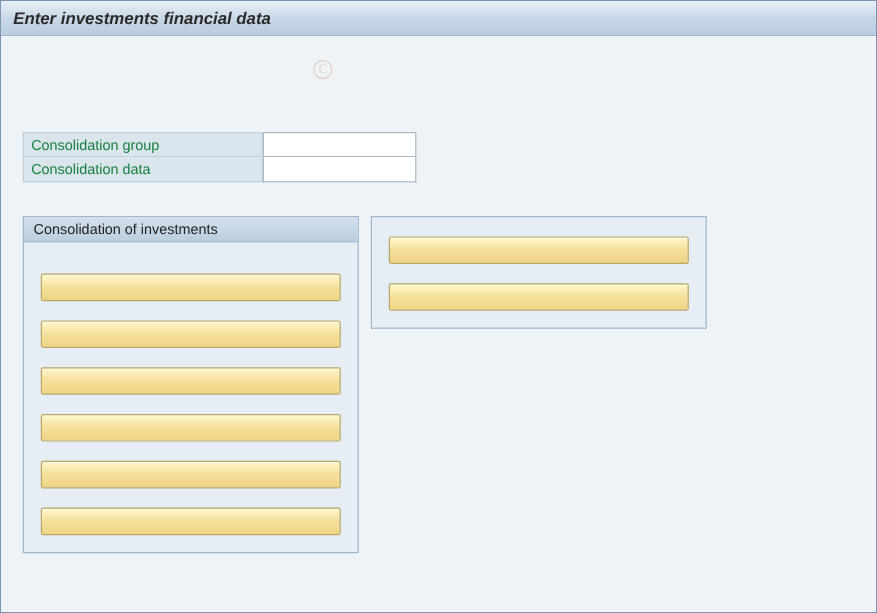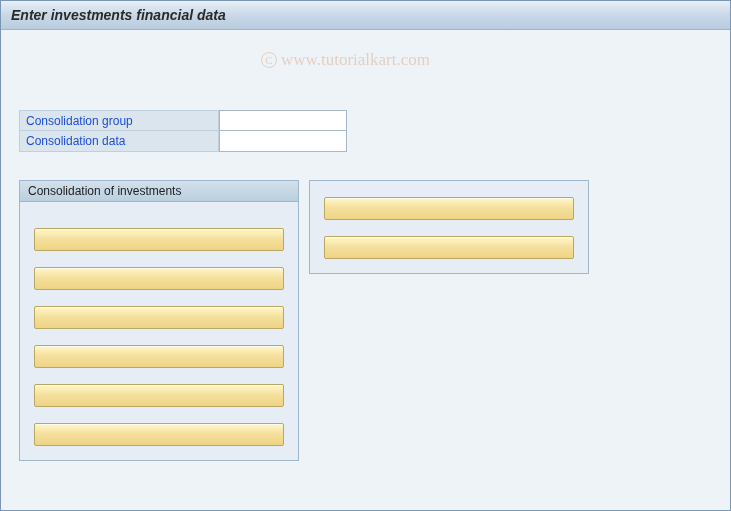--- a/index.html
+++ b/index.html
@@ -94,21 +94,21 @@
       height: 21px;
     }
     .field-label {
       width: 200px;
       background: #dbe5ee;
       border: 1px solid #c0cfdc;
       padding: 2px 6px;
       height: 21px;
       display: flex;
       align-items: center;
-      color: #1d4ed8;
+      color: #15803d;
       font-size: 12px;
     }
     .field-row + .field-row .field-label {
       border-top: none;
     }
     .field-input {
       width: 128px;
       height: 21px;
       border: 1px solid #a9b8c6;
       background: #fff;
@@ -169,21 +169,20 @@
 
   <div class="title-bar">
     <span class="title-bar-text">Enter investments financial data</span>
   </div>
 
 
   <div class="content">
 
     <div class="watermark">
       <span class="watermark-c">C</span>
-      <span>www.tutorialkart.com</span>
     </div>
 
     <div class="form-area">
       <div class="field-row">
         <div class="field-label">Consolidation group</div>
         <input type="text" class="field-input" value="" style="">
       </div>
       <div class="field-row">
         <div class="field-label">Consolidation data</div>
         <input type="text" class="field-input" value="" style="">

